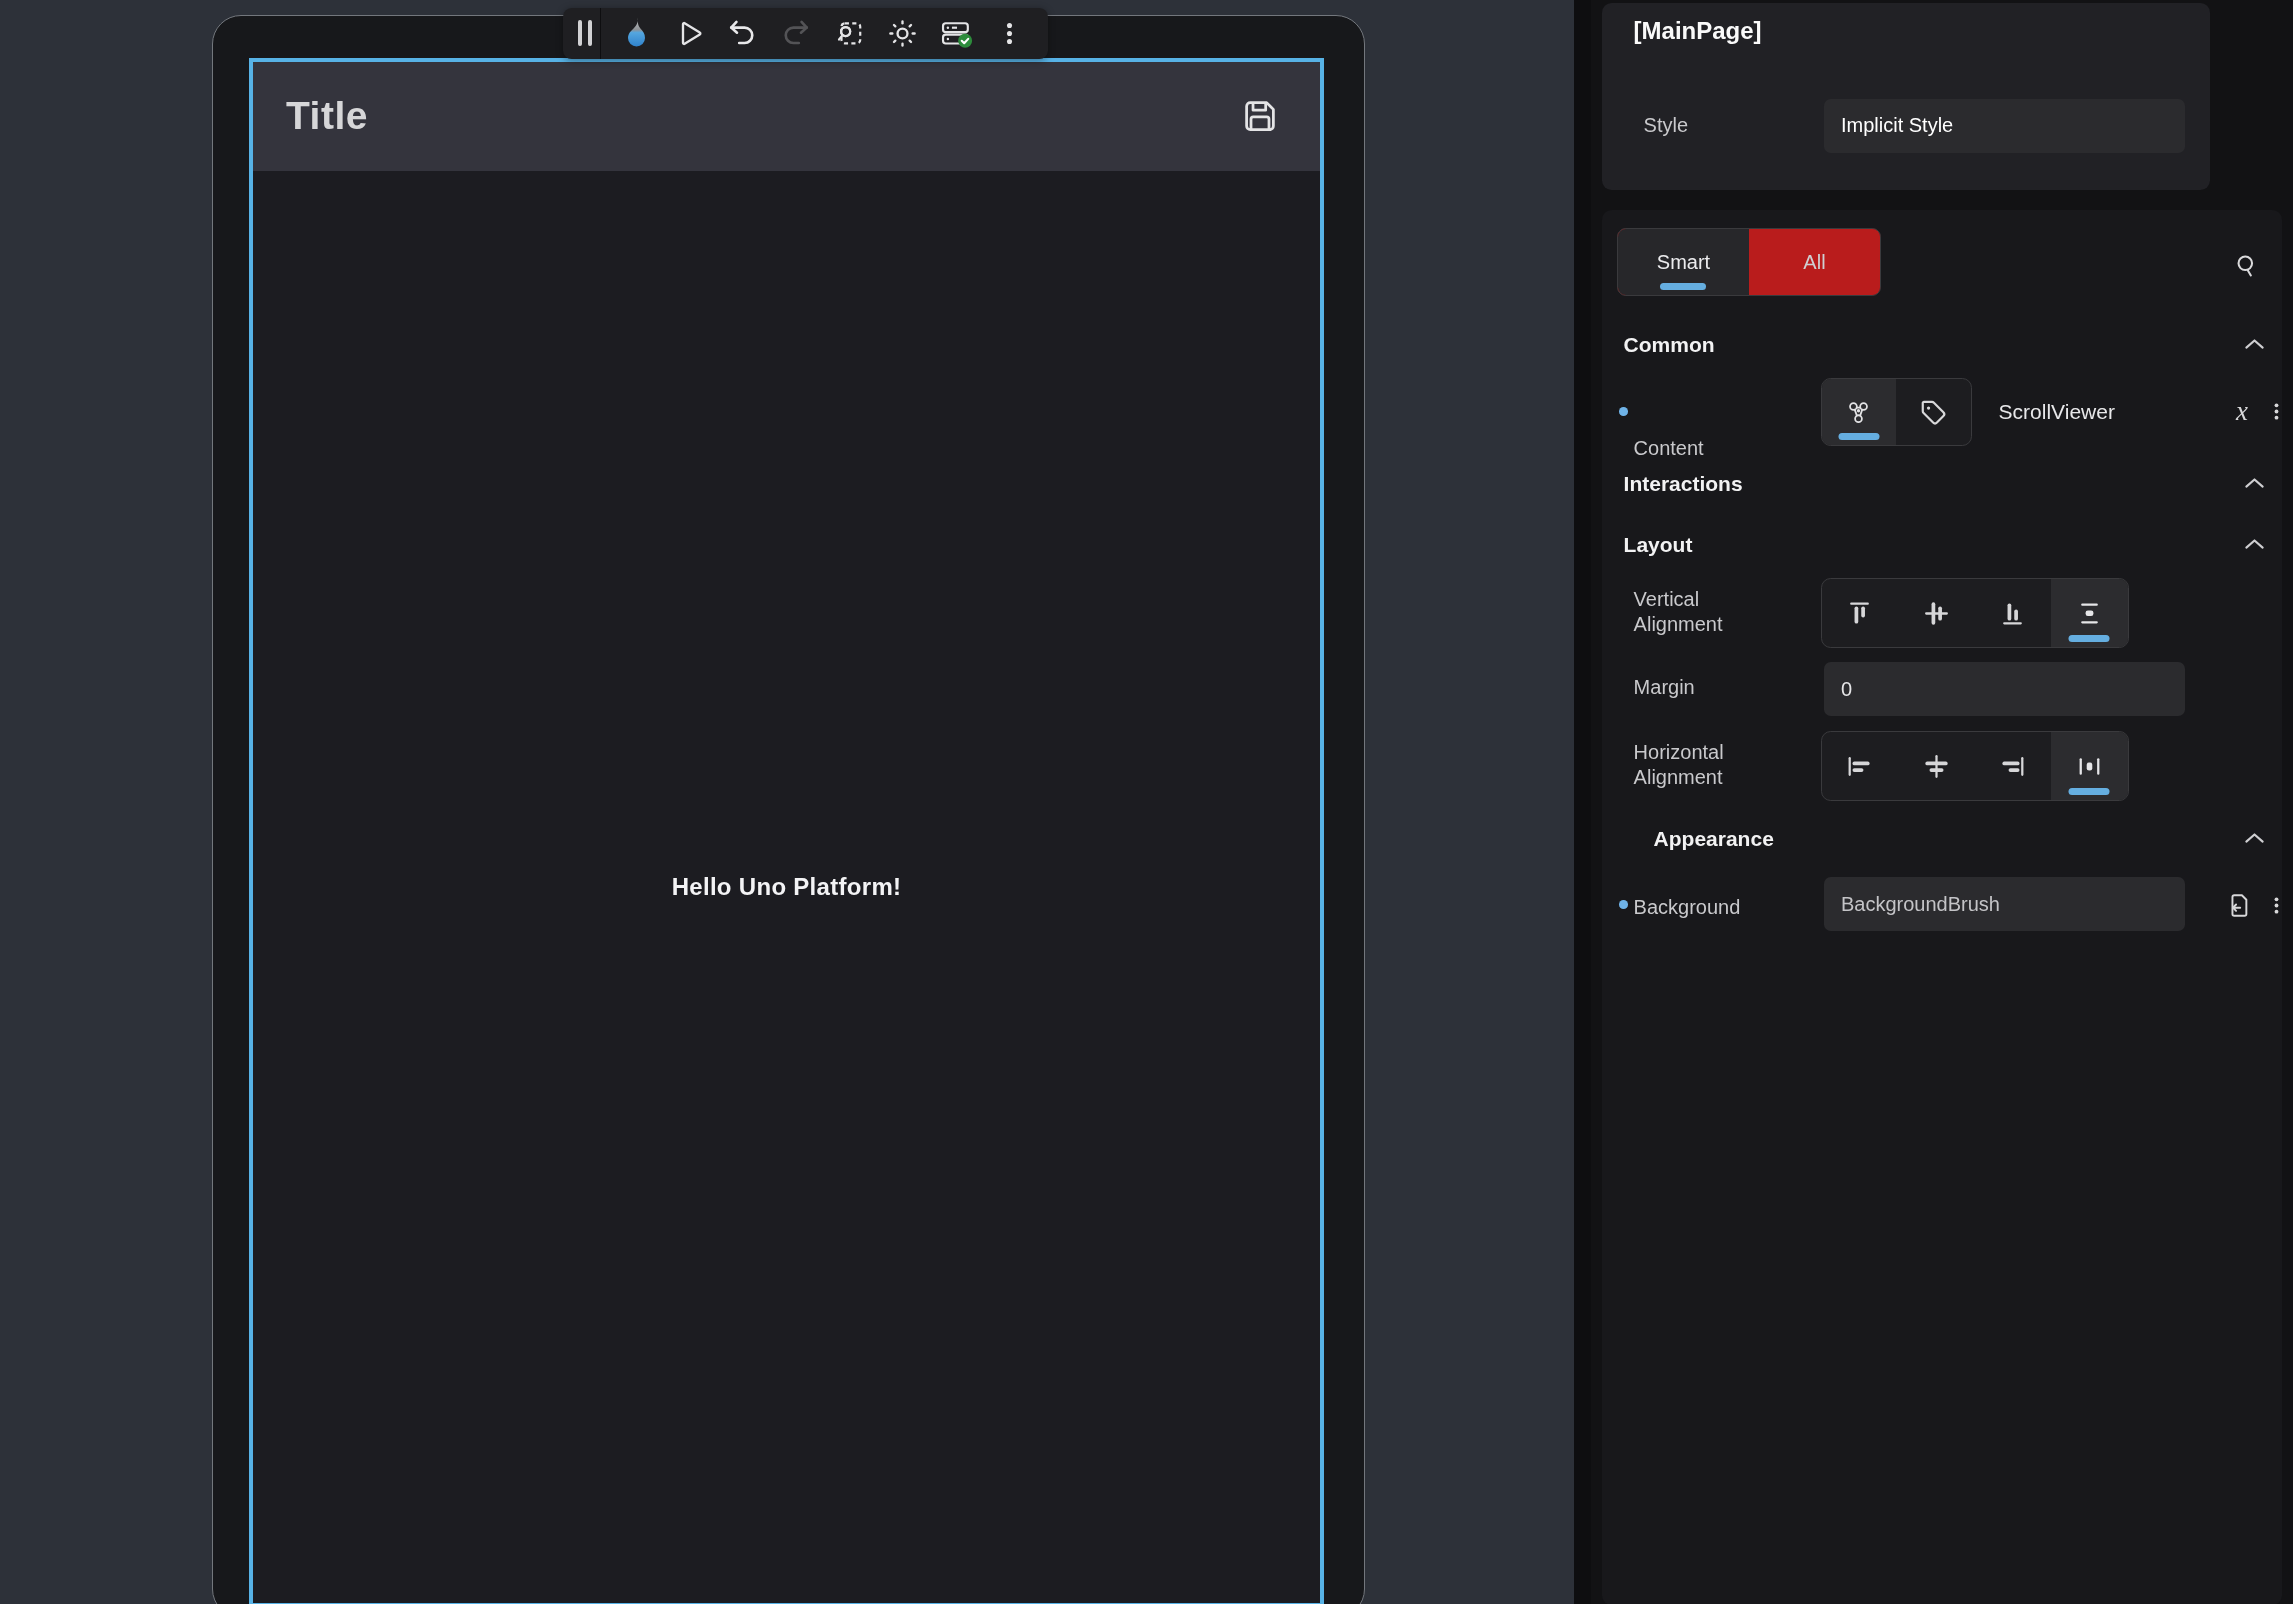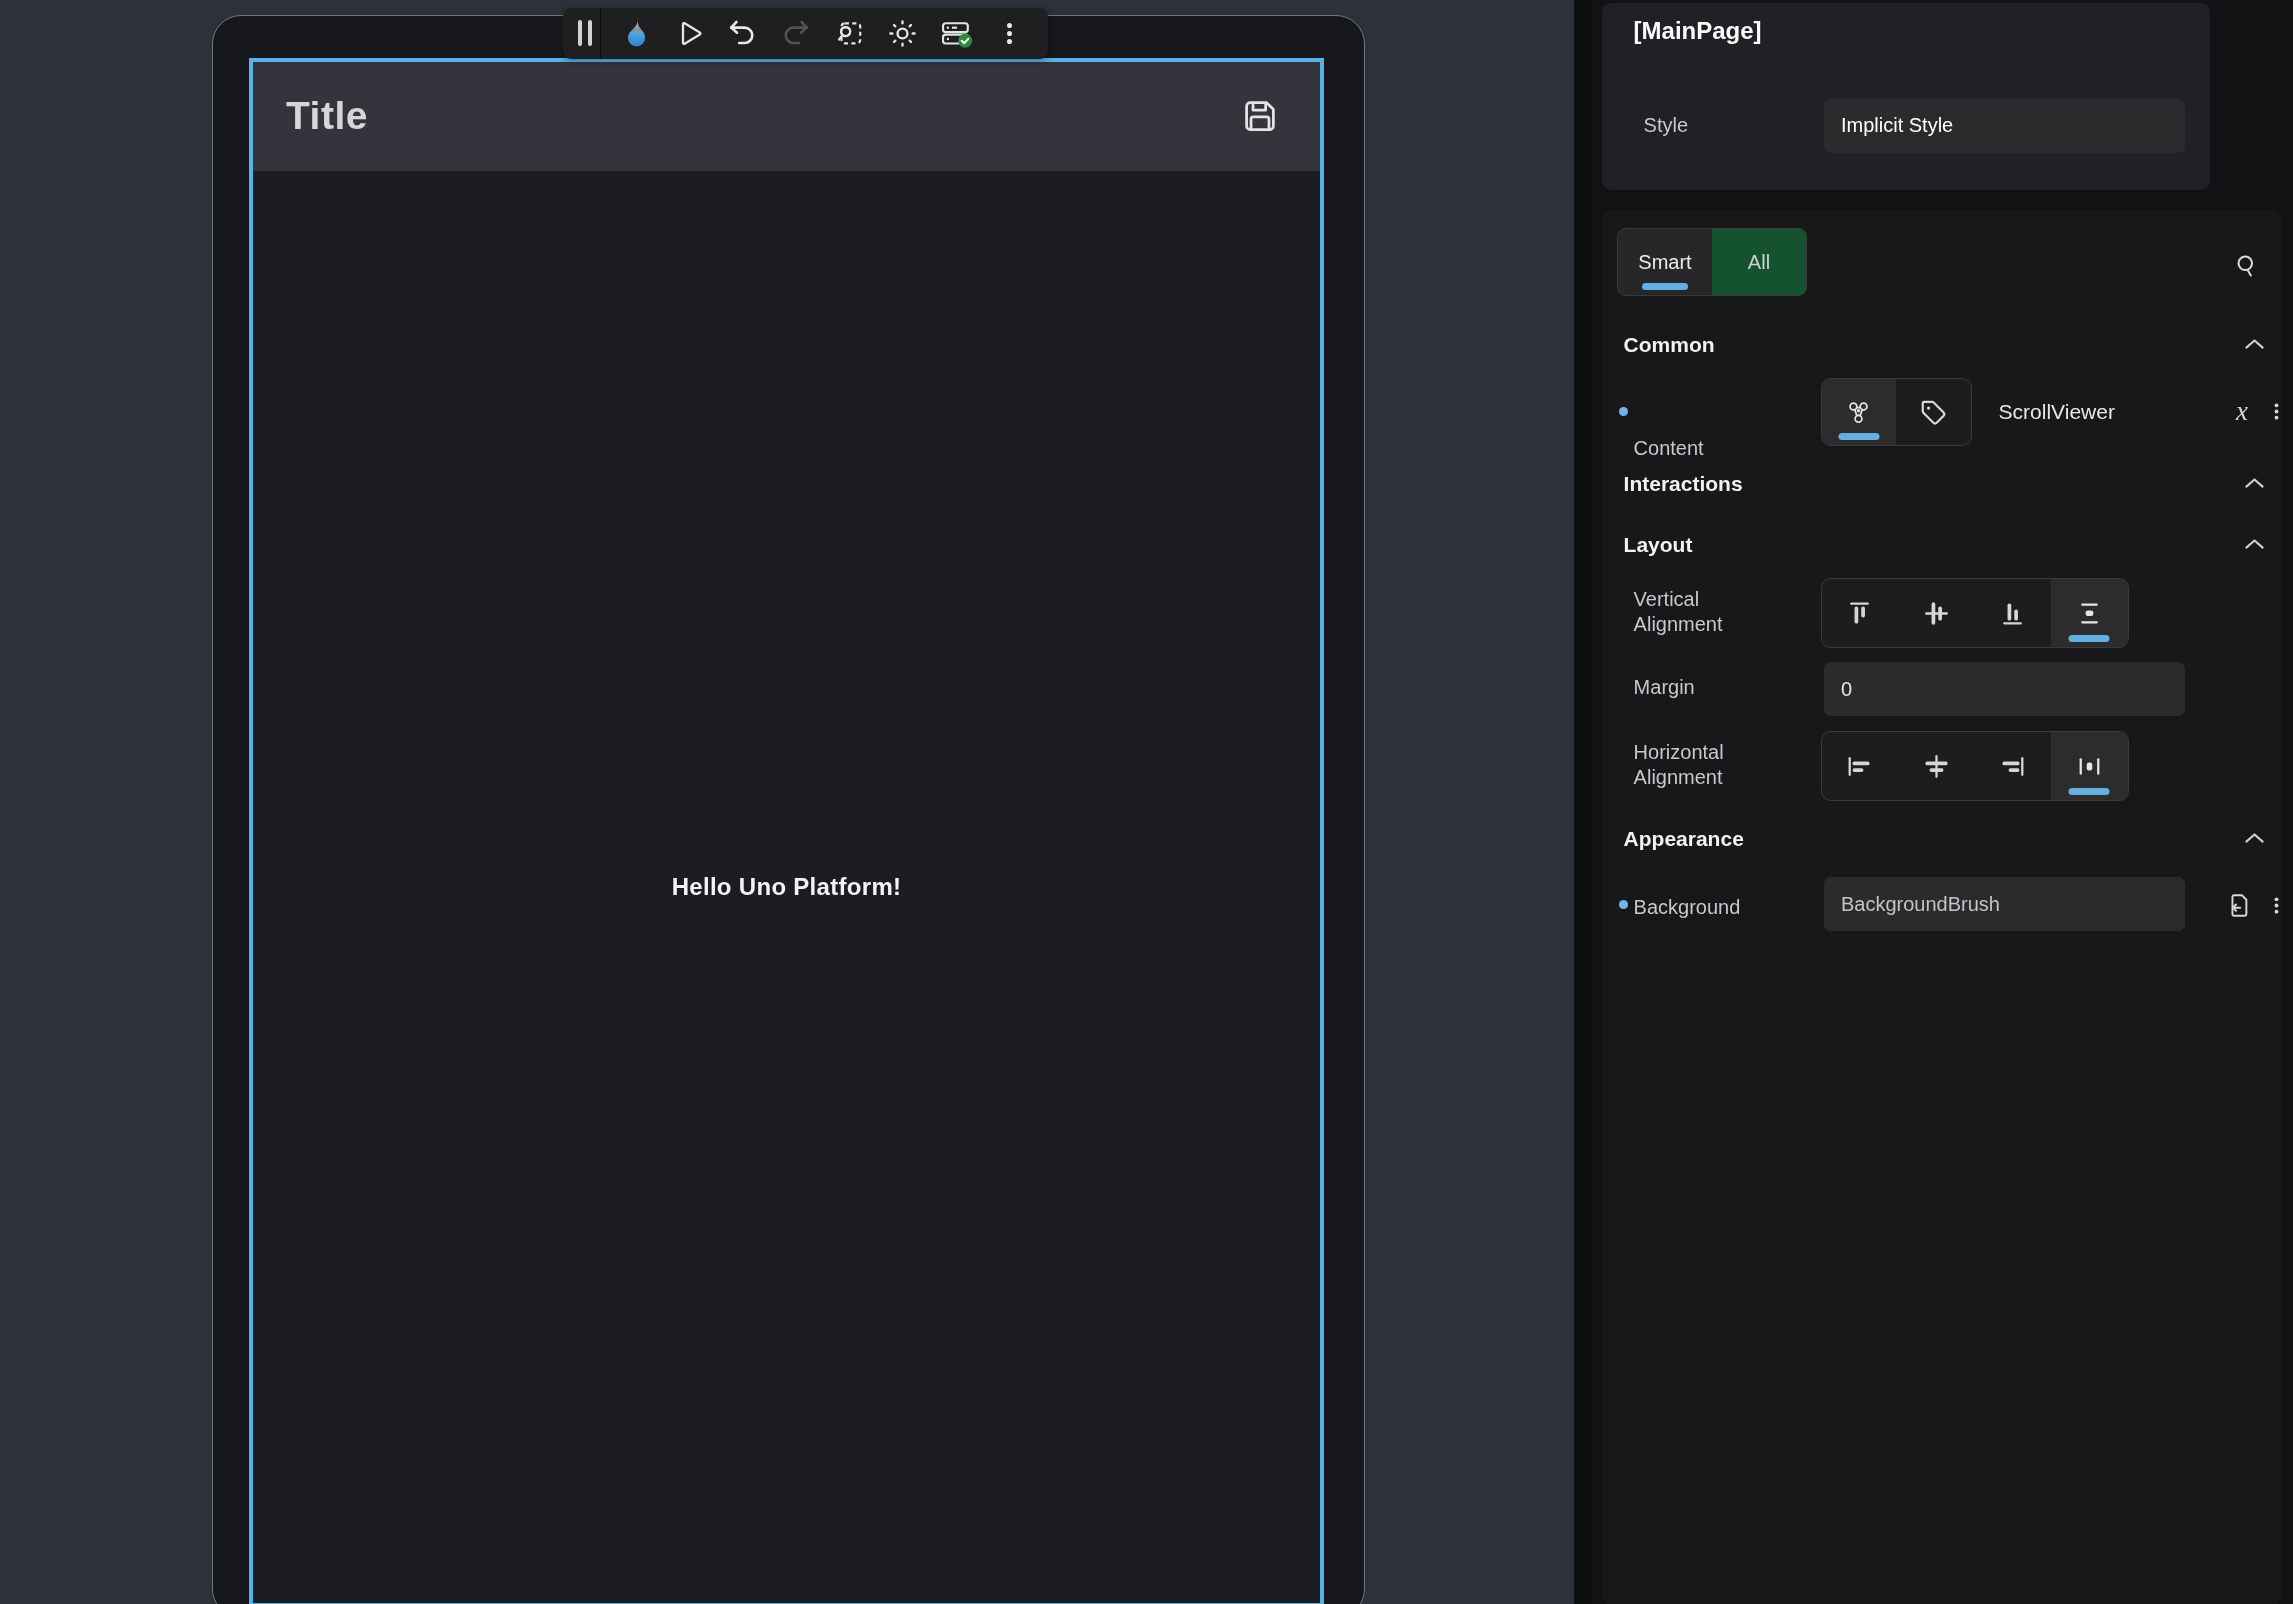--- a/index.html
+++ b/index.html
@@ -55,35 +55,35 @@
 
   .page-title { position:absolute; left:32px; top:14.5px; font-size:24px; font-weight:bold; color:#fafafa; }
   .style-label { position:absolute; left:42px; top:96px; height:54px; display:flex; align-items:center;
     font-size:20px; color:#c9c9cc; }
   .prop-input {
     background:#2b2b2e; border:none; border-radius:6.8px; height:54px; width:361px;
     padding:0 17.4px; font-size:20px; font-family:inherit; color:#e6e6e8; outline:none;
   }
   .style-input { position:absolute; left:222px; top:96px; color:#ffffff; }
 
-  .tabs { position:absolute; left:15.4px; top:18.3px; width:190px; height:68px;
-    border:1px solid #3a3a3d; border-radius:8.7px; background:#14532d; display:flex; overflow:hidden; }
+  .tabs { position:absolute; left:15.4px; top:18.3px; width:264px; height:68px;
+    border:1px solid #3a3a3d; border-radius:8.7px; background:#b91c1c; display:flex; overflow:hidden; }
   .tab { flex:1; position:relative; display:flex; align-items:center; justify-content:center;
     font-size:20px; color:#cfcfd2; background:transparent; border:none; cursor:pointer; }
   .tab.selected { background:#27272a; color:#ececee; }
   .pill { position:absolute; bottom:5.8px; left:50%; transform:translateX(-50%);
     width:46px; height:6.8px; border-radius:3.9px; background:#65aee0; }
 
   .search-btn { position:absolute; left:628px; top:39px; width:33px; height:33px;
     background:transparent; border:none; cursor:pointer; display:flex; align-items:center; justify-content:center; }
 
   .section-header { position:absolute; left:22px; right:13.5px; height:29px;
     display:flex; align-items:center; justify-content:space-between; cursor:pointer; background:transparent; border:none; }
   .section-title { font-size:21px; font-weight:bold; color:#f2f2f3; }
-  .sh-common { top:120px;gap:44px; } .sh-interactions { top:259px; } .sh-layout { top:320px; } .sh-appearance { top:614px; }
+  .sh-common { top:120px;gap:44px; } .sh-interactions { top:259px; } .sh-layout { top:320px; } .sh-appearance { top:614px;margin-left:30px; }
   .chevron { margin-right:1.9px; }
 
   .mod-dot { position:absolute; width:8.7px; height:8.7px; border-radius:50%; background:#6fb3e8; left:17.4px; }
   .row-label { position:absolute; left:32px; font-size:20px; color:#c9c9cc; line-height:25px; }
 
   .toggle-group { position:absolute; border:1px solid #3a3a3d; border-radius:9.7px; background:#1d1d20;
     display:flex; overflow:hidden; }
   .tg-btn { position:relative; flex:1; display:flex; align-items:center; justify-content:center;
     background:transparent; border:none; cursor:pointer; }
   .tg-btn.selected { background:#2c2c2f; }

